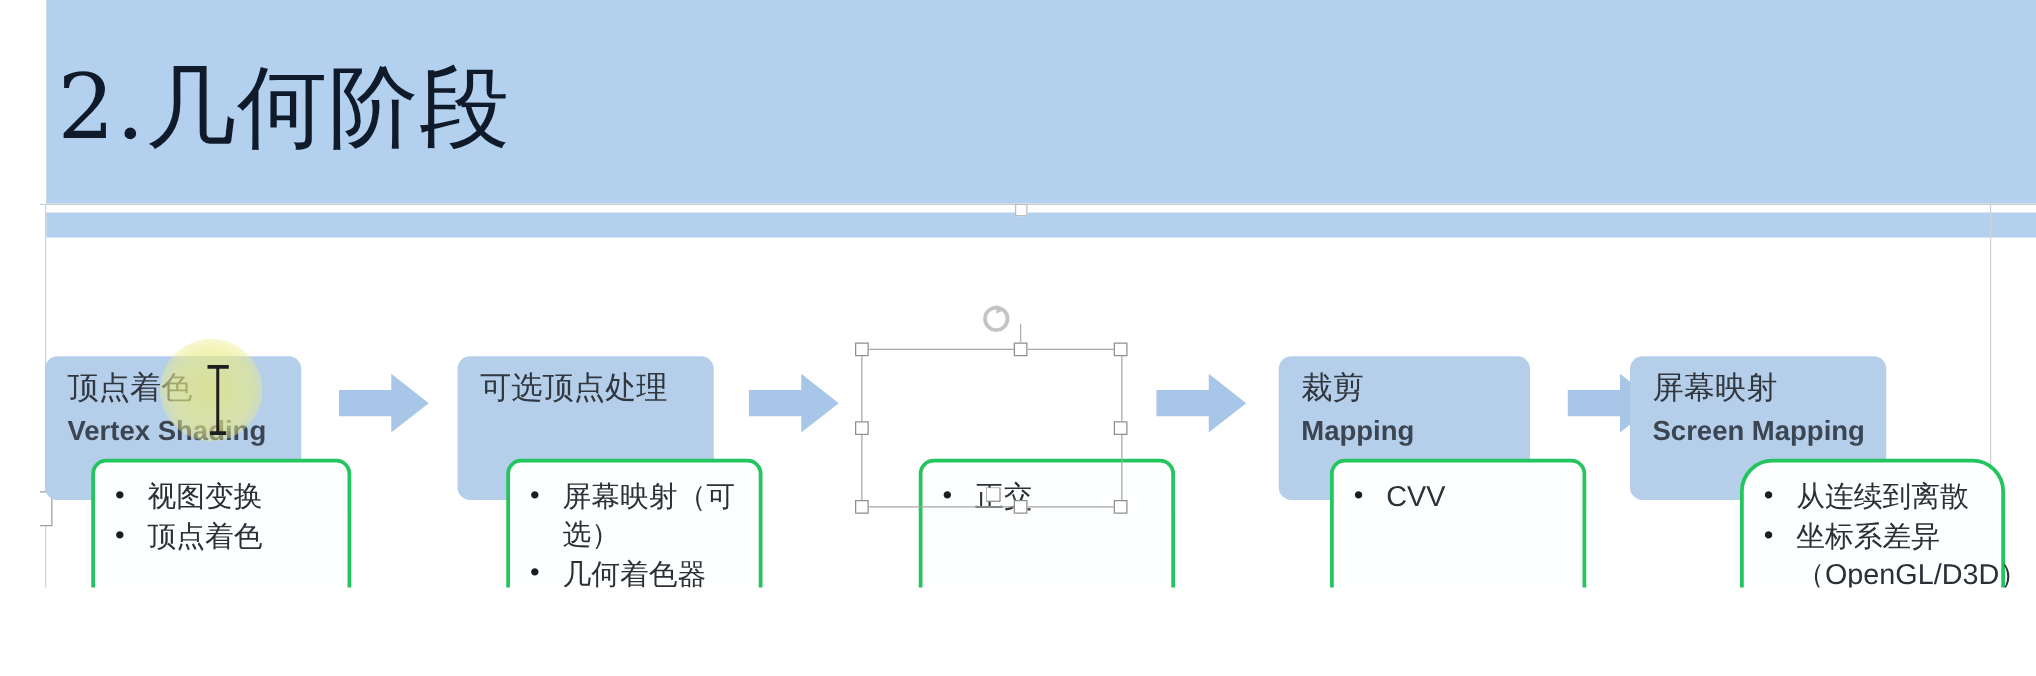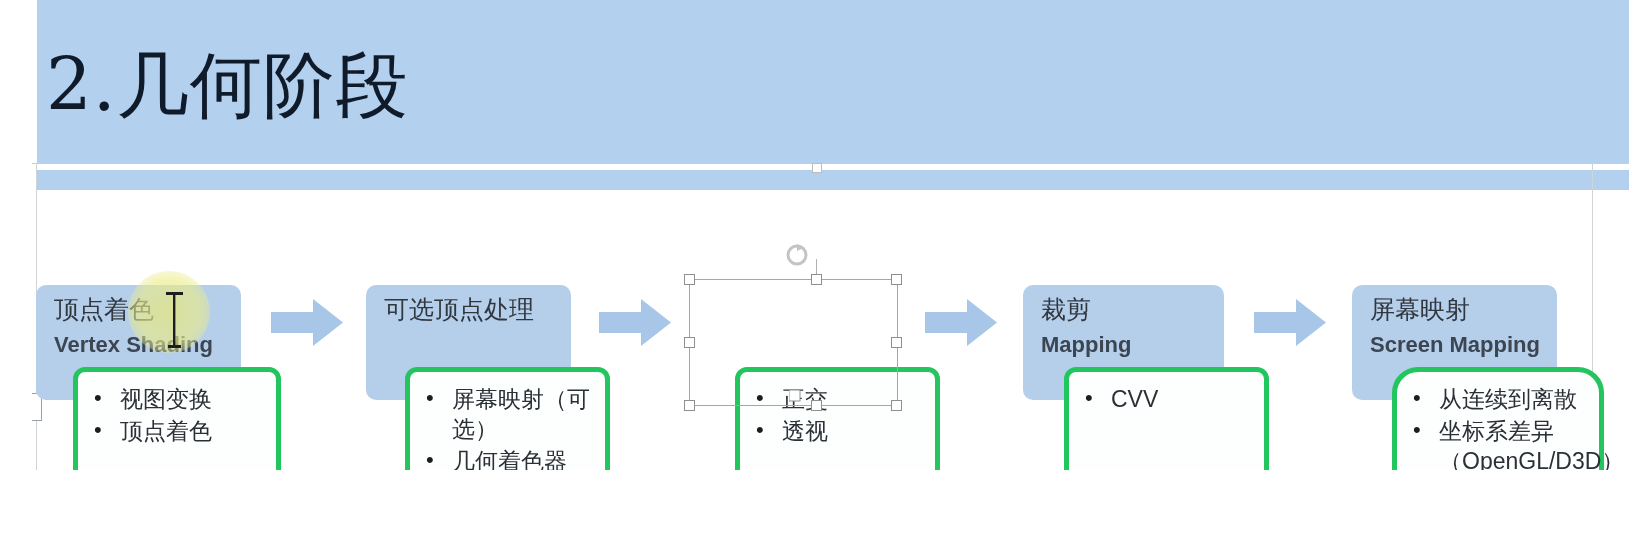--- a/index.html
+++ b/index.html
@@ -108,21 +108,21 @@
     font-size: 22px;
     font-weight: bold;
     color: #3c4653;
     white-space: nowrap;
   }
 
   
   .card {
     position: absolute;
     background: #fdfefe;
-    border: 5px solid #22c55e;
+    border: 3px solid #22c55e;
     border-radius: 12px;
     top: 367px;
     height: 140px;
     box-sizing: border-box;
     padding: 12px 10px 0 14px;
   }
   .card ul {
     margin: 0;
     padding: 0 0 0 20px;
     list-style: none;
@@ -254,21 +254,21 @@
     <span class="cn">裁剪</span>
     <span class="en">Mapping</span>
   </div>
 
   <div class="arrow" style="left:1222px;">
     <svg width="72" height="47" viewBox="0 0 72 47" xmlns="http://www.w3.org/2000/svg">
       <polygon points="0,13 42,13 42,0 72,23.5 42,47 42,34 0,34" fill="#a8c6e8"></polygon>
     </svg>
   </div>
 
-  <div class="stage" style="left:1320px; width:205px;text-align:center;">
+  <div class="stage" style="left:1272px; width:205px;text-align:center;">
     <span class="cn">屏幕映射</span>
     <span class="en">Screen Mapping</span>
   </div>
 
   <div class="card" style="left:41px; width:208px;">
     <ul>
       <li>
           <span class="cont">视图变换</span>
         </li>
       <li>
@@ -285,23 +285,20 @@
       <li>
           <span class="cont">几何着色器（可选）</span>
         </li>
     </ul>
   </div>
 
   <div class="card" style="left:703px; width:205px;">
     <ul>
       <li>
           <span class="cont">正交</span>
-        </li>
-      <li>
-          <span class="cont">透视</span>
         </li>
     </ul>
   </div>
 
   <div class="card" style="left:1032px; width:205px;">
     <ul>
       <li>
           <span class="cont">CVV</span>
         </li>
     </ul>

